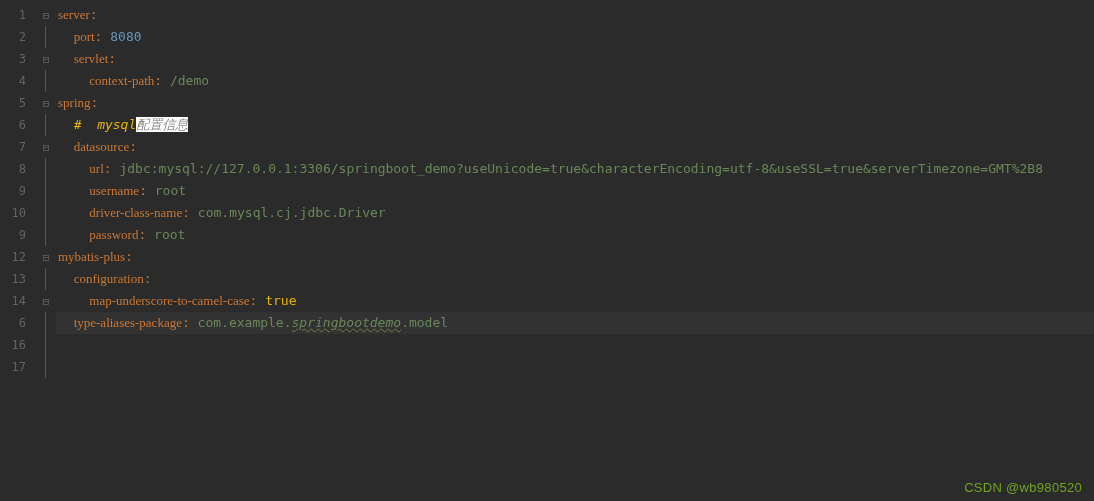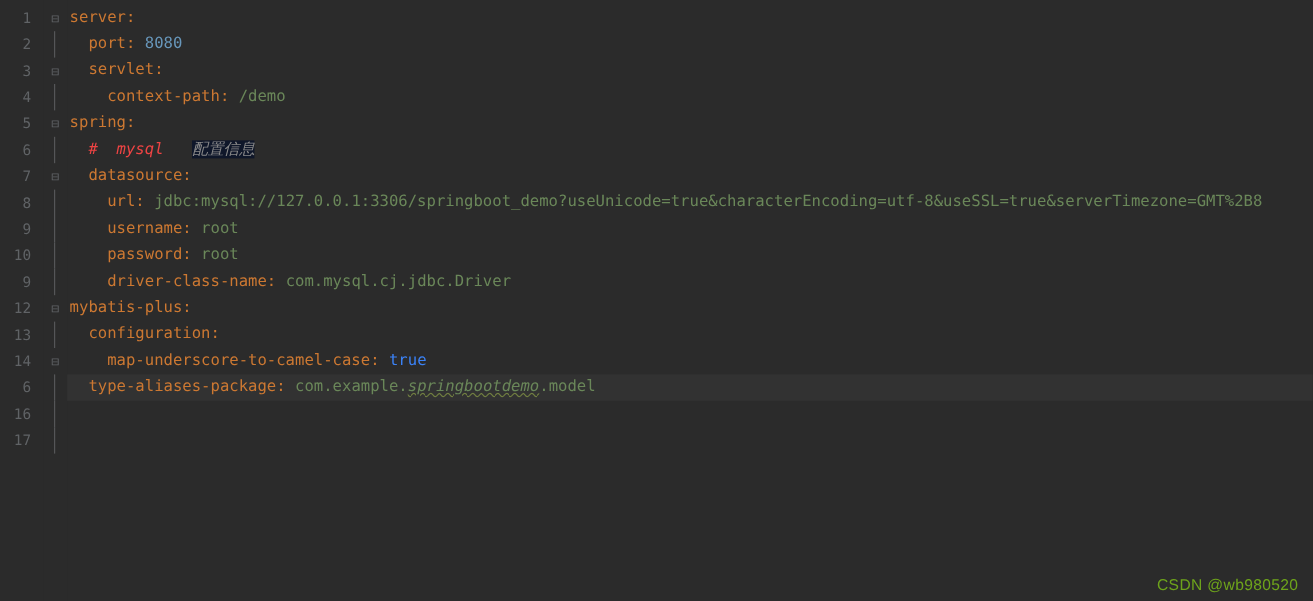--- a/index.html
+++ b/index.html
@@ -67,27 +67,27 @@
   }
   .line {
     height: 22px;
     line-height: 22px;
     white-space: pre;
     padding-left: 2px;
   }
   .line.current {
     background: #323232;
   }
-  .tok-key { color: #cc7832; }
+  .tok-key { color: #cc7832; font-family: Liberation Serif, serif; }
   .tok-colon { color: #cc7832; }
   .tok-val { color: #6a8759; }
   .tok-num { color: #6897bb; text-align: right; }
-  .tok-comment { color: #ef4444; font-style: italic; }
-  .tok-comment-hl { background: #0f172a; font-style: italic; color: #8a8a8a; margin-left: 24px;}
-  .tok-bool { color: #3b82f6; }
+  .tok-comment { color: #eab308; font-style: italic; }
+  .tok-comment-hl { background: #ffffff; font-style: italic; color: #8a8a8a;}
+  .tok-bool { color: #eab308; }
   .tok-squiggle {
     text-decoration-line: underline;
     text-decoration-style: wavy;
     text-decoration-color: #707e40;
     text-decoration-thickness: 1px;
     font-style: italic;
   }
   .watermark {
     position: absolute;
     bottom: 6px;
@@ -144,21 +144,21 @@
   <div class="code" id="code">
       <div class="line"><span></span><span class="tok-key">server</span><span class="tok-colon">:</span></div>
       <div class="line"><span>  </span><span class="tok-key">port</span><span class="tok-colon">: </span><span class="tok-num">8080</span></div>
       <div class="line"><span>  </span><span class="tok-key">servlet</span><span class="tok-colon">:</span></div>
       <div class="line"><span>    </span><span class="tok-key">context-path</span><span class="tok-colon">: </span><span class="tok-val">/demo</span></div>
       <div class="line"><span></span><span class="tok-key">spring</span><span class="tok-colon">:</span></div>
       <div class="line"><span>  </span><span class="tok-comment">#  mysql</span><span class="tok-comment-hl">配置信息</span></div>
       <div class="line"><span>  </span><span class="tok-key">datasource</span><span class="tok-colon">:</span></div>
       <div class="line"><span>    </span><span class="tok-key">url</span><span class="tok-colon">: </span><span class="tok-val">jdbc:mysql://127.0.0.1:3306/springboot_demo?useUnicode=true&amp;characterEncoding=utf-8&amp;useSSL=true&amp;serverTimezone=GMT%2B8</span></div>
       <div class="line"><span>    </span><span class="tok-key">username</span><span class="tok-colon">: </span><span class="tok-val">root</span></div>
+      <div class="line"><span>    </span><span class="tok-key">driver-class-name</span><span class="tok-colon">: </span><span class="tok-val">com.mysql.cj.jdbc.Driver</span></div>
       <div class="line"><span>    </span><span class="tok-key">password</span><span class="tok-colon">: </span><span class="tok-val">root</span></div>
-      <div class="line"><span>    </span><span class="tok-key">driver-class-name</span><span class="tok-colon">: </span><span class="tok-val">com.mysql.cj.jdbc.Driver</span></div>
       <div class="line"><span></span><span class="tok-key">mybatis-plus</span><span class="tok-colon">:</span></div>
       <div class="line"><span>  </span><span class="tok-key">configuration</span><span class="tok-colon">:</span></div>
       <div class="line"><span>    </span><span class="tok-key">map-underscore-to-camel-case</span><span class="tok-colon">: </span><span class="tok-bool">true</span></div>
       <div class="line current"><span>  </span><span class="tok-key">type-aliases-package</span><span class="tok-colon">: </span><span class="tok-val"><span>com</span>.<span>example</span>.<span class="tok-squiggle">springbootdemo</span>.<span>model</span></span></div>
     </div>
 </div>
 <div class="watermark">CSDN @wb980520</div>
 
 </body></html>

